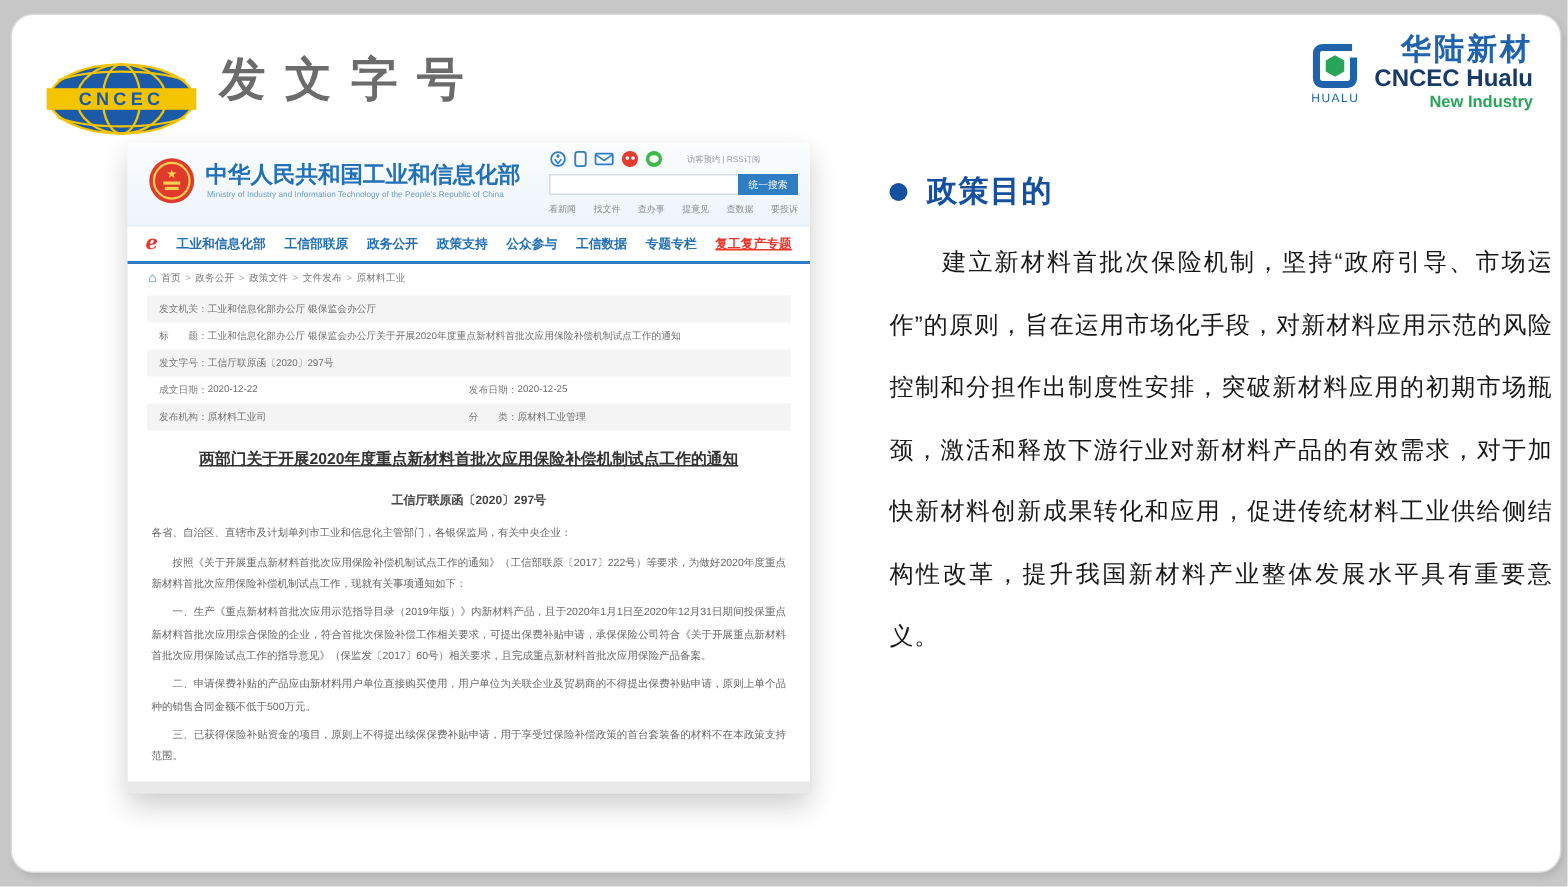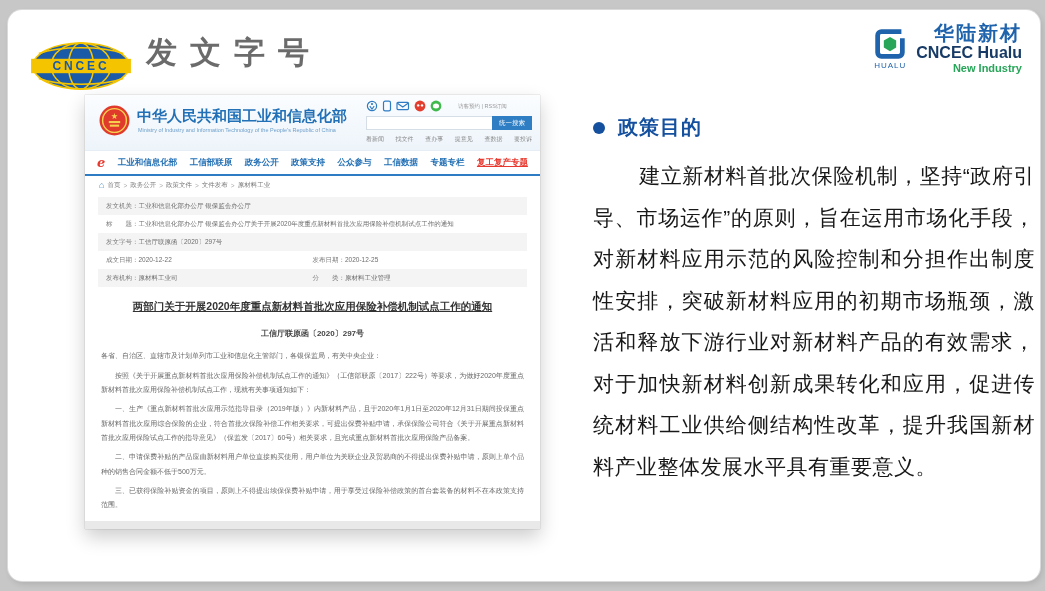--- a/index.html
+++ b/index.html
@@ -89,21 +89,21 @@
   .doc-body p.greeting { margin-top:0; }
   .doc-body p.indent { text-indent:2em; }
   .site-footer-strip { position:absolute; bottom:0; left:0; width:100%; height:8px; background:#e9e9e9; }
 
   
   .right-panel { position:absolute; left:585px; top:104px; width:442px; }
   .rp-heading { display:flex; align-items:center; gap:13px; }
   .rp-bullet { width:12px; height:12px; border-radius:50%; background:#15509e; flex:0 0 auto; }
   .rp-heading-text { font-size:20px; font-weight:bold; color:#15509e; letter-spacing:1px; }
   .rp-body {
-    margin-top:14px; font-size:21px; color:#181818; line-height:41.5px;
+    margin-top:14px; font-size:16px; color:#181818; line-height:41.5px;
     text-align:justify; text-indent:2.2em; letter-spacing:0.5px;
   }
 </style>
 </head>
 <body>
 
 <div class="slide">
 
   <div class="slide-header">
     <div class="cncec-logo">

